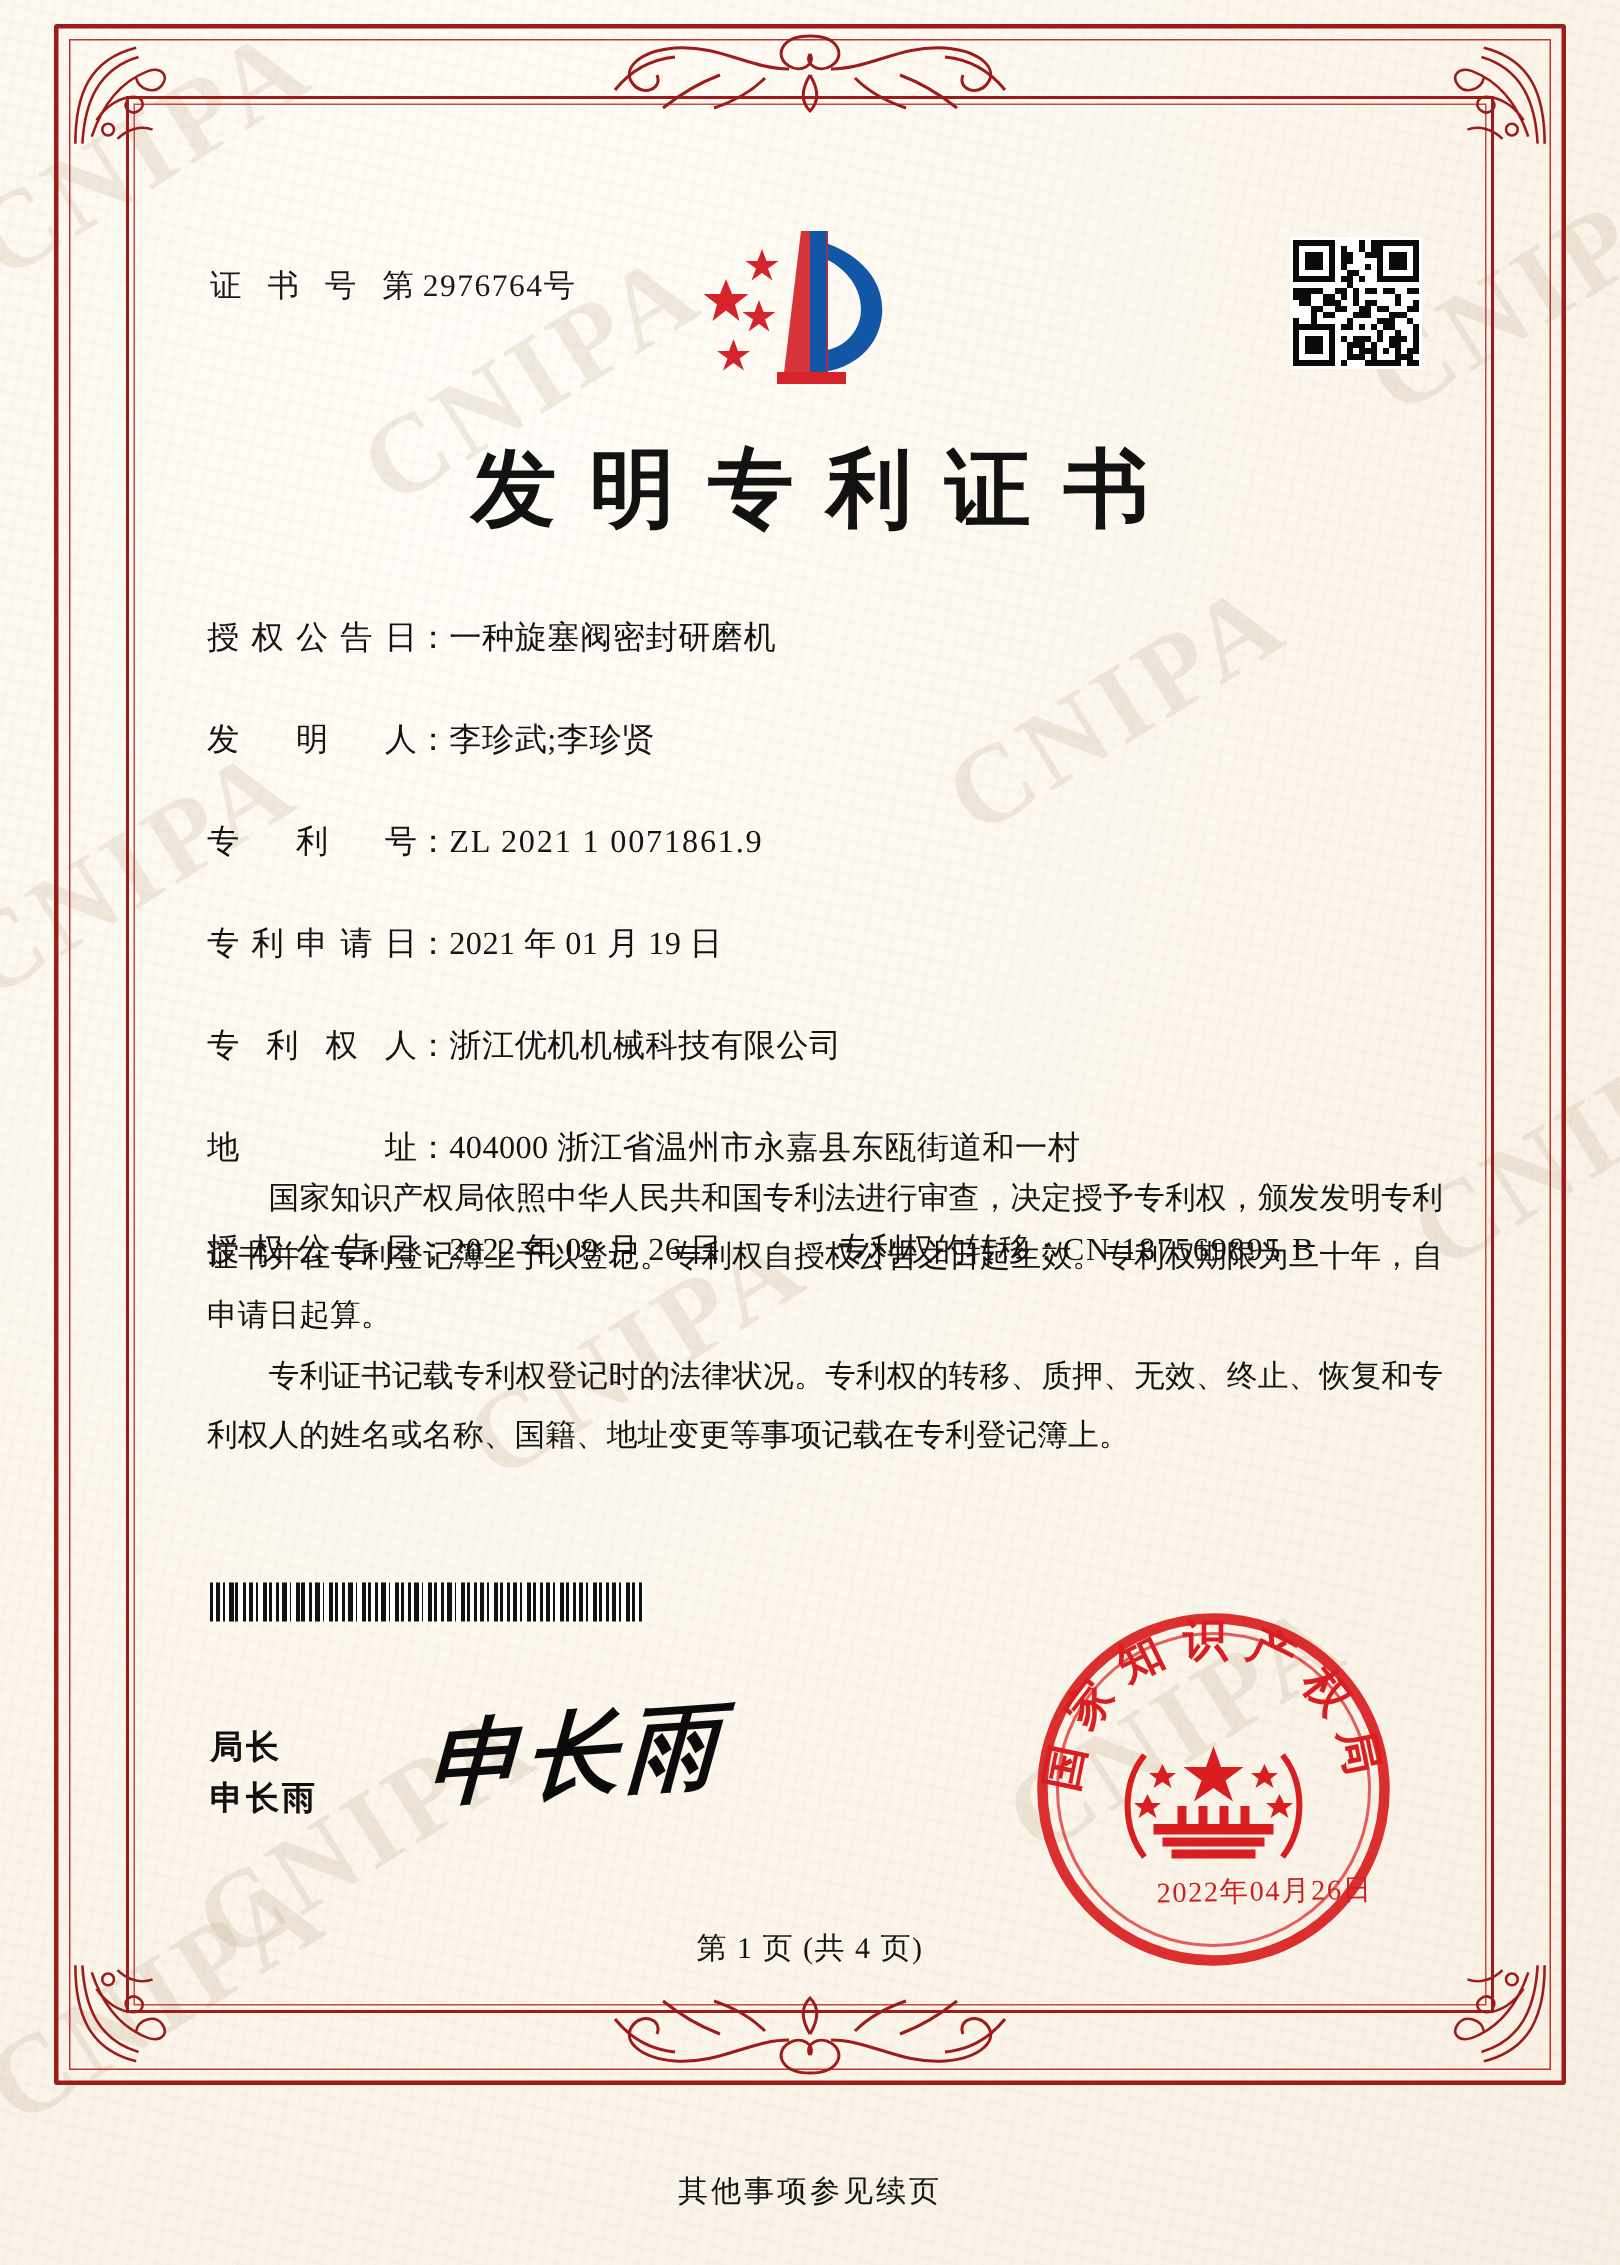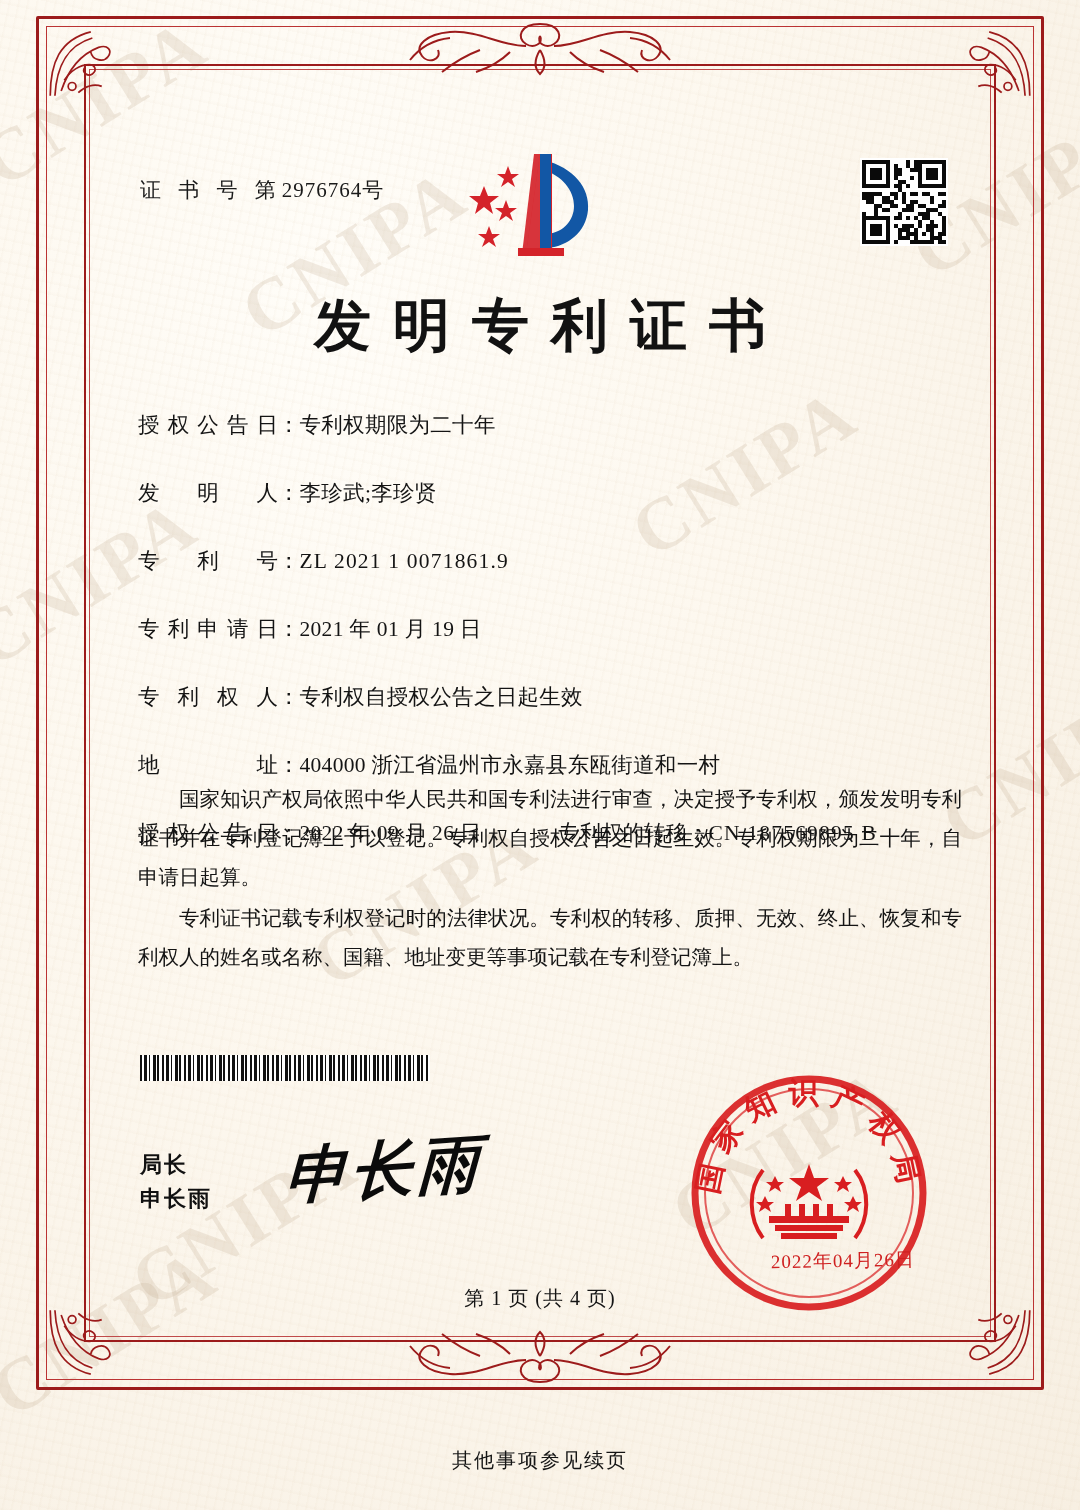--- a/index.html
+++ b/index.html
@@ -843,21 +843,21 @@
       </svg>
     </div>
 
     <div class="title">发明专利证书</div>
 
     <div class="fields">
 
       <div class="frow">
         <span class="spread-2">授权公告日</span>
           <span>：</span>
-          <span class="fval">专利权期限为二十年</span>
+          <span class="fval">一种旋塞阀密封研磨机</span>
       </div>
 
       <div class="frow">
         <span class="spread-2">发明人</span>
           <span>：</span>
           <span class="fval">李珍武;李珍贤</span>
       </div>
 
       <div class="frow">
         <span class="spread-2">专利号</span>
@@ -867,21 +867,21 @@
 
       <div class="frow">
         <span class="spread-2">专利申请日</span>
           <span>：</span>
           <span class="fval">2021 年 01 月 19 日</span>
       </div>
 
       <div class="frow">
         <span class="spread-2">专利权人</span>
           <span>：</span>
-          <span class="fval">专利权自授权公告之日起生效</span>
+          <span class="fval">浙江优机机械科技有限公司</span>
       </div>
 
       <div class="frow">
         <span class="spread-2">地址</span>
           <span>：</span>
           <span class="fval">404000 浙江省温州市永嘉县东瓯街道和一村</span>
       </div>
 
       <div class="frow-dual">
         <span class="dual-left">

